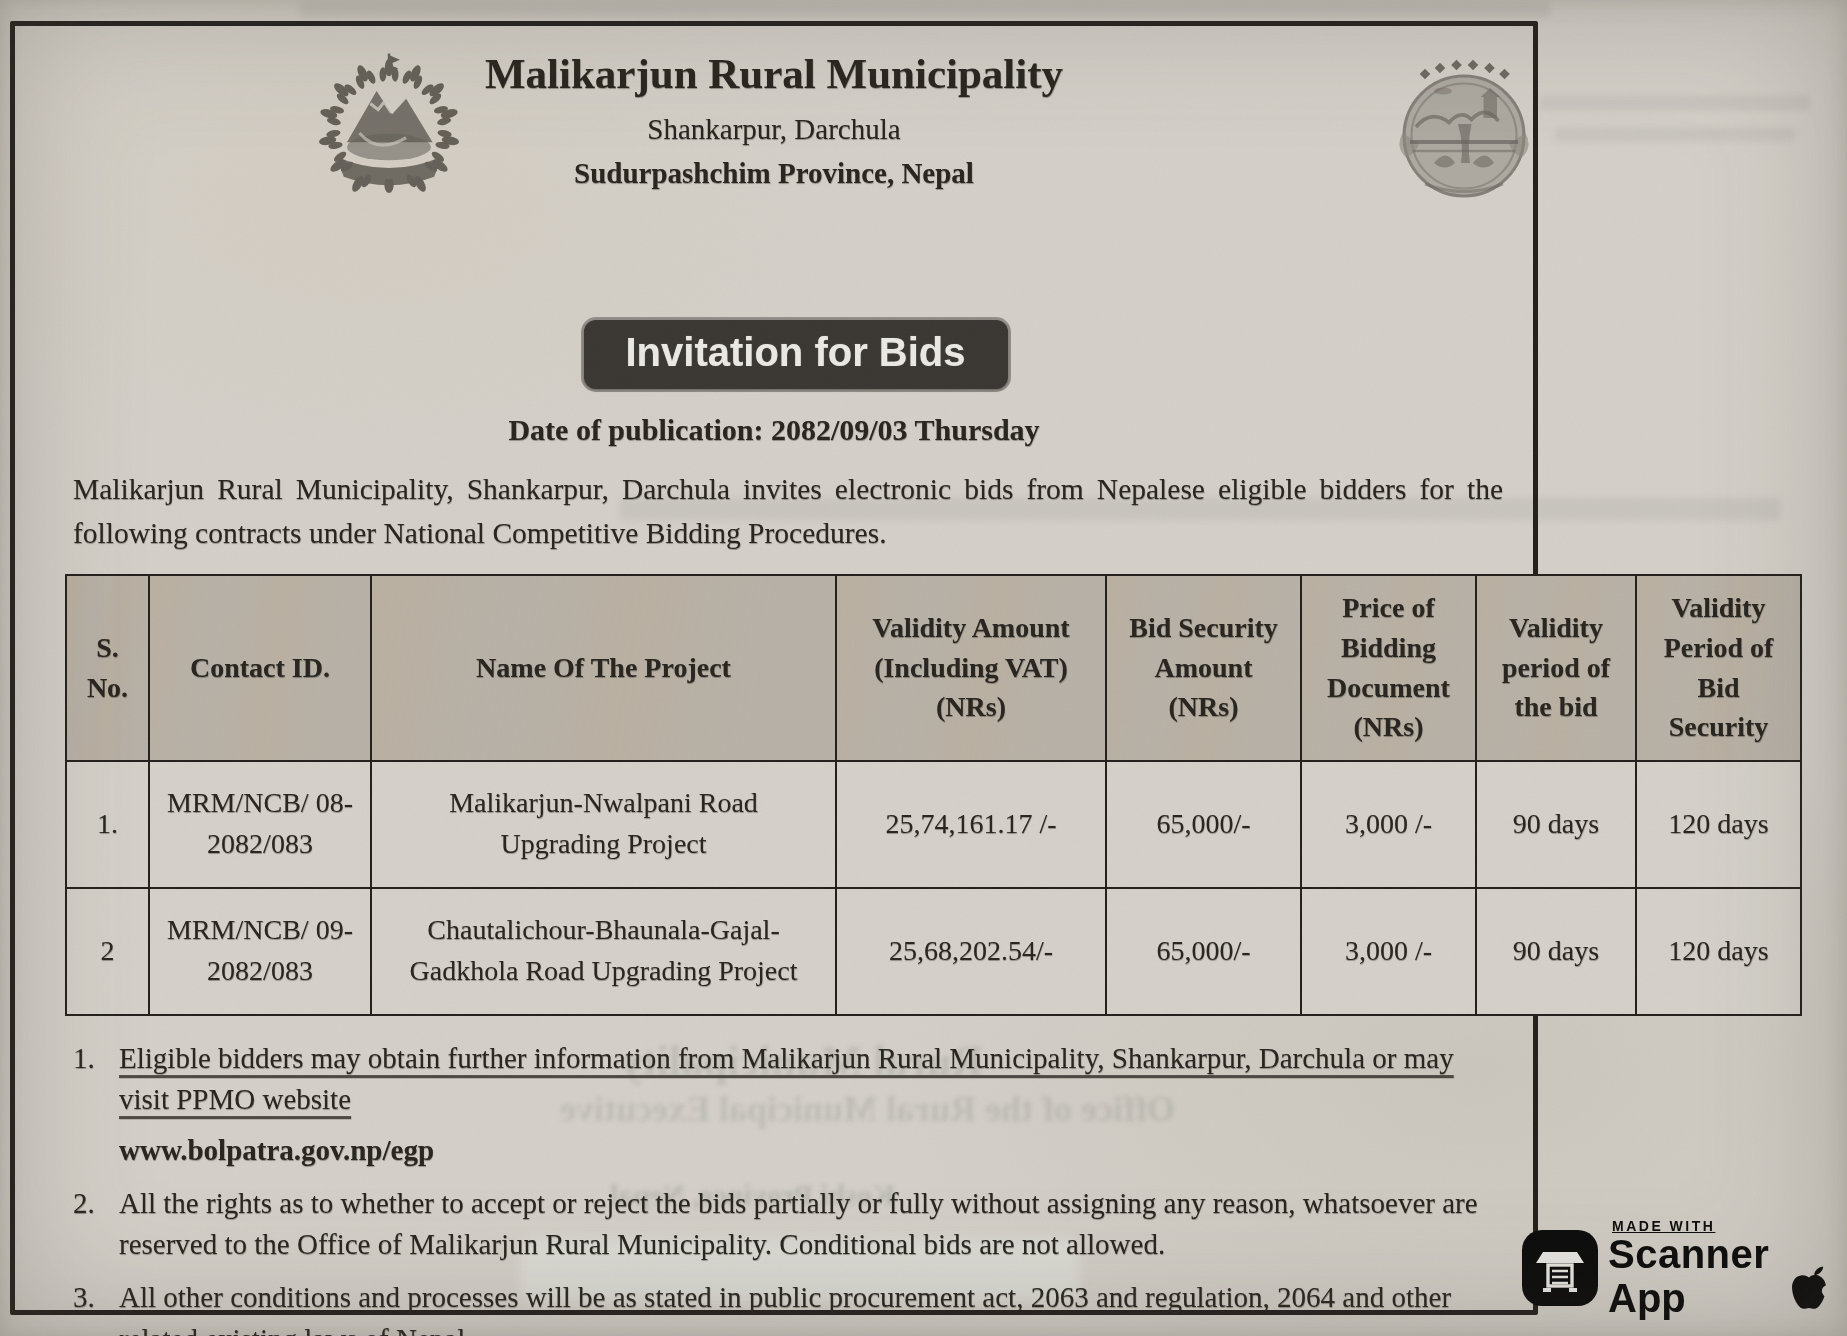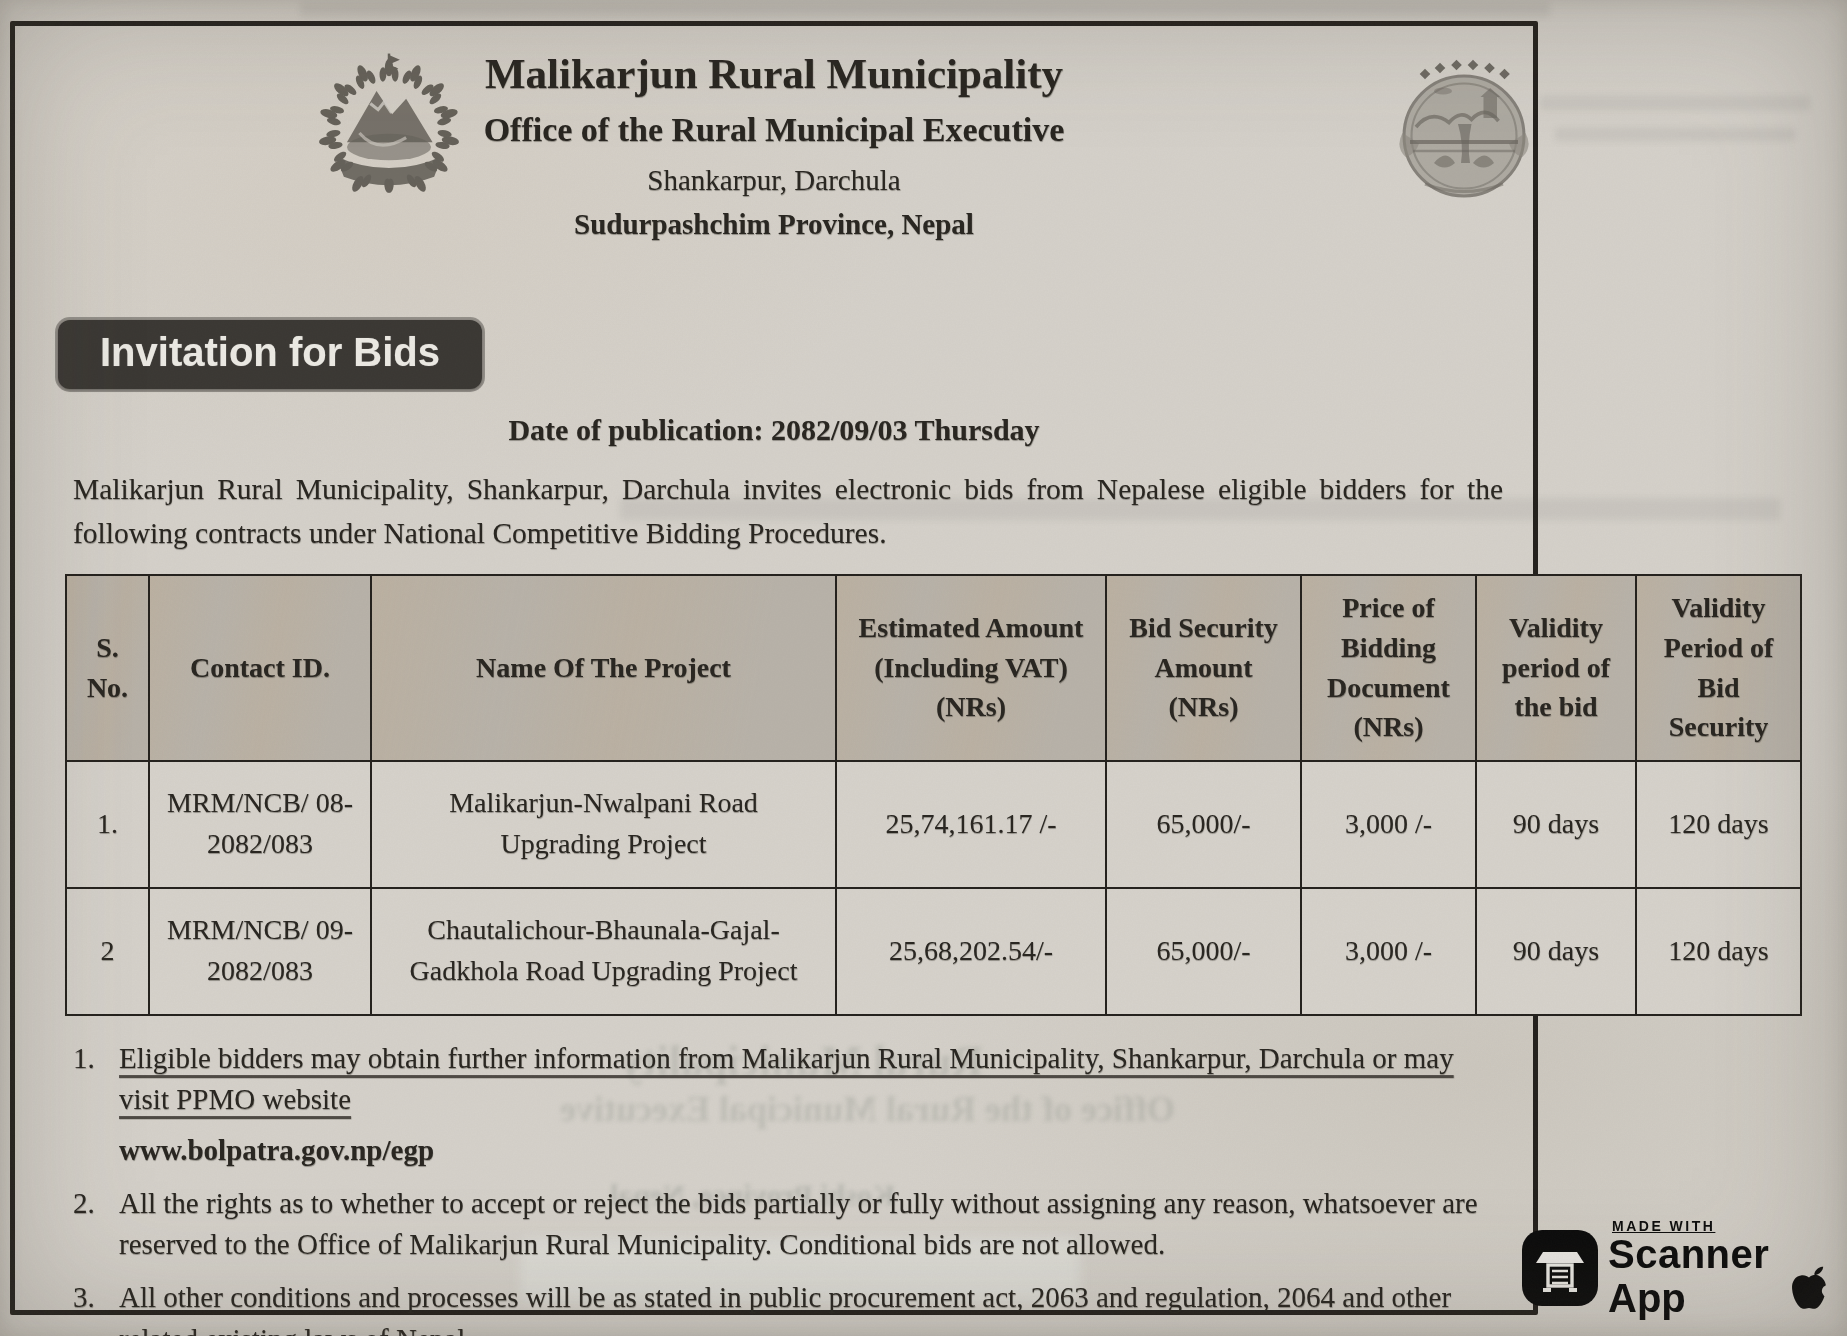--- a/index.html
+++ b/index.html
@@ -35,21 +35,21 @@
   }
   .masthead{position:relative;text-align:center;height:214px;}
   .emblem-left{position:absolute;left:288px;top:2px;}
   .seal-right{position:absolute;left:1372px;top:8px;}
   .t-shadow{text-shadow:.4px .5px .7px rgba(40,36,30,.38);}
   .muni{font-size:43px;font-weight:bold;line-height:1.12;}
   .office{font-size:34px;font-weight:bold;margin-top:13px;}
   .addr{font-size:29px;font-weight:normal;margin-top:15px;}
   .prov{font-size:29px;font-weight:bold;margin-top:11px;}
 
-  .banner-row{margin-top:56px;margin-left:43px;}
+  .banner-row{text-align:center;margin-top:56px;margin-left:43px;}
   .banner{
     display:inline-block;background:var(--banner-bg);color:var(--banner-text);
     font-family:"Liberation Sans","DejaVu Sans",sans-serif;font-weight:bold;
     font-size:40px;padding:10px 42px 14px 42px;border-radius:12px;
     box-shadow:0 0 0 3px rgba(28,26,23,.35), 0 1px 3px rgba(30,28,24,.4);
     text-shadow:0 0 1px rgba(250,250,248,.4);
   }
   .pubdate{text-align:center;font-size:30px;font-weight:bold;margin-top:24px;}
   .intro{
     font-size:29.5px;line-height:1.5;text-align:justify;
@@ -169,21 +169,20 @@
           <path d="M61,26 h13 l-6.5,-6 z" fill="#4f4b44" opacity=".55"></path>
           <ellipse cx="36" cy="22" rx="6" ry="2.4" fill="#4f4b44" opacity=".4"></ellipse>
           <path d="M14,56 h72" stroke="#4f4b44" stroke-width="2.6" opacity=".7"></path>
           <path d="M16,62 h68" stroke="#4f4b44" stroke-width="1.6" opacity=".5"></path>
           <path d="M46,44 q4,14 2,26 l6,0 q-2,-12 1,-26 z" fill="#4f4b44" opacity=".6"></path>
           <path d="M30,70 q8,-10 14,0 q-7,6 -14,0 z M56,70 q8,-10 14,0 q-7,6 -14,0 z" fill="#4f4b44" opacity=".55"></path>
           <path d="M24,84 q26,10 52,0" stroke="#4f4b44" stroke-width="2" fill="none" opacity=".5"></path>
         </svg>
       </div>
       <div class="muni t-shadow">Malikarjun Rural Municipality</div>
-      <div class="office t-shadow">Office of the Rural Municipal Executive</div>
       <div class="addr t-shadow">Shankarpur, Darchula</div>
       <div class="prov t-shadow">Sudurpashchim Province, Nepal</div>
     </div>
 
     <div class="banner-row">
       <span class="banner">Invitation for Bids</span>
     </div>
 
     <div class="pubdate t-shadow">Date of publication: 2082/09/03 Thursday</div>
 
@@ -198,21 +197,21 @@
           <col style="width:195px">
           <col style="width:175px">
         <col style="width:160px">
           <col style="width:165px">
       </colgroup>
       <thead>
         <tr>
           <th class="t-shadow">S. No.</th>
           <th class="t-shadow">Contact ID.</th>
           <th class="t-shadow">Name Of The Project</th>
-          <th class="t-shadow">Estimated Amount (Including VAT) (NRs)</th>
+          <th class="t-shadow">Validity Amount (Including VAT) (NRs)</th>
           <th class="t-shadow">Bid Security Amount (NRs)</th>
           <th class="t-shadow">Price of Bidding Document (NRs)</th>
           <th class="t-shadow">Validity period of the bid</th>
           <th class="t-shadow">Validity Period of Bid Security</th>
         </tr>
       </thead>
       <tbody>
         <tr>
           <td class="t-shadow">1.</td>
           <td class="t-shadow">MRM/NCB/ 08-2082/083</td>

